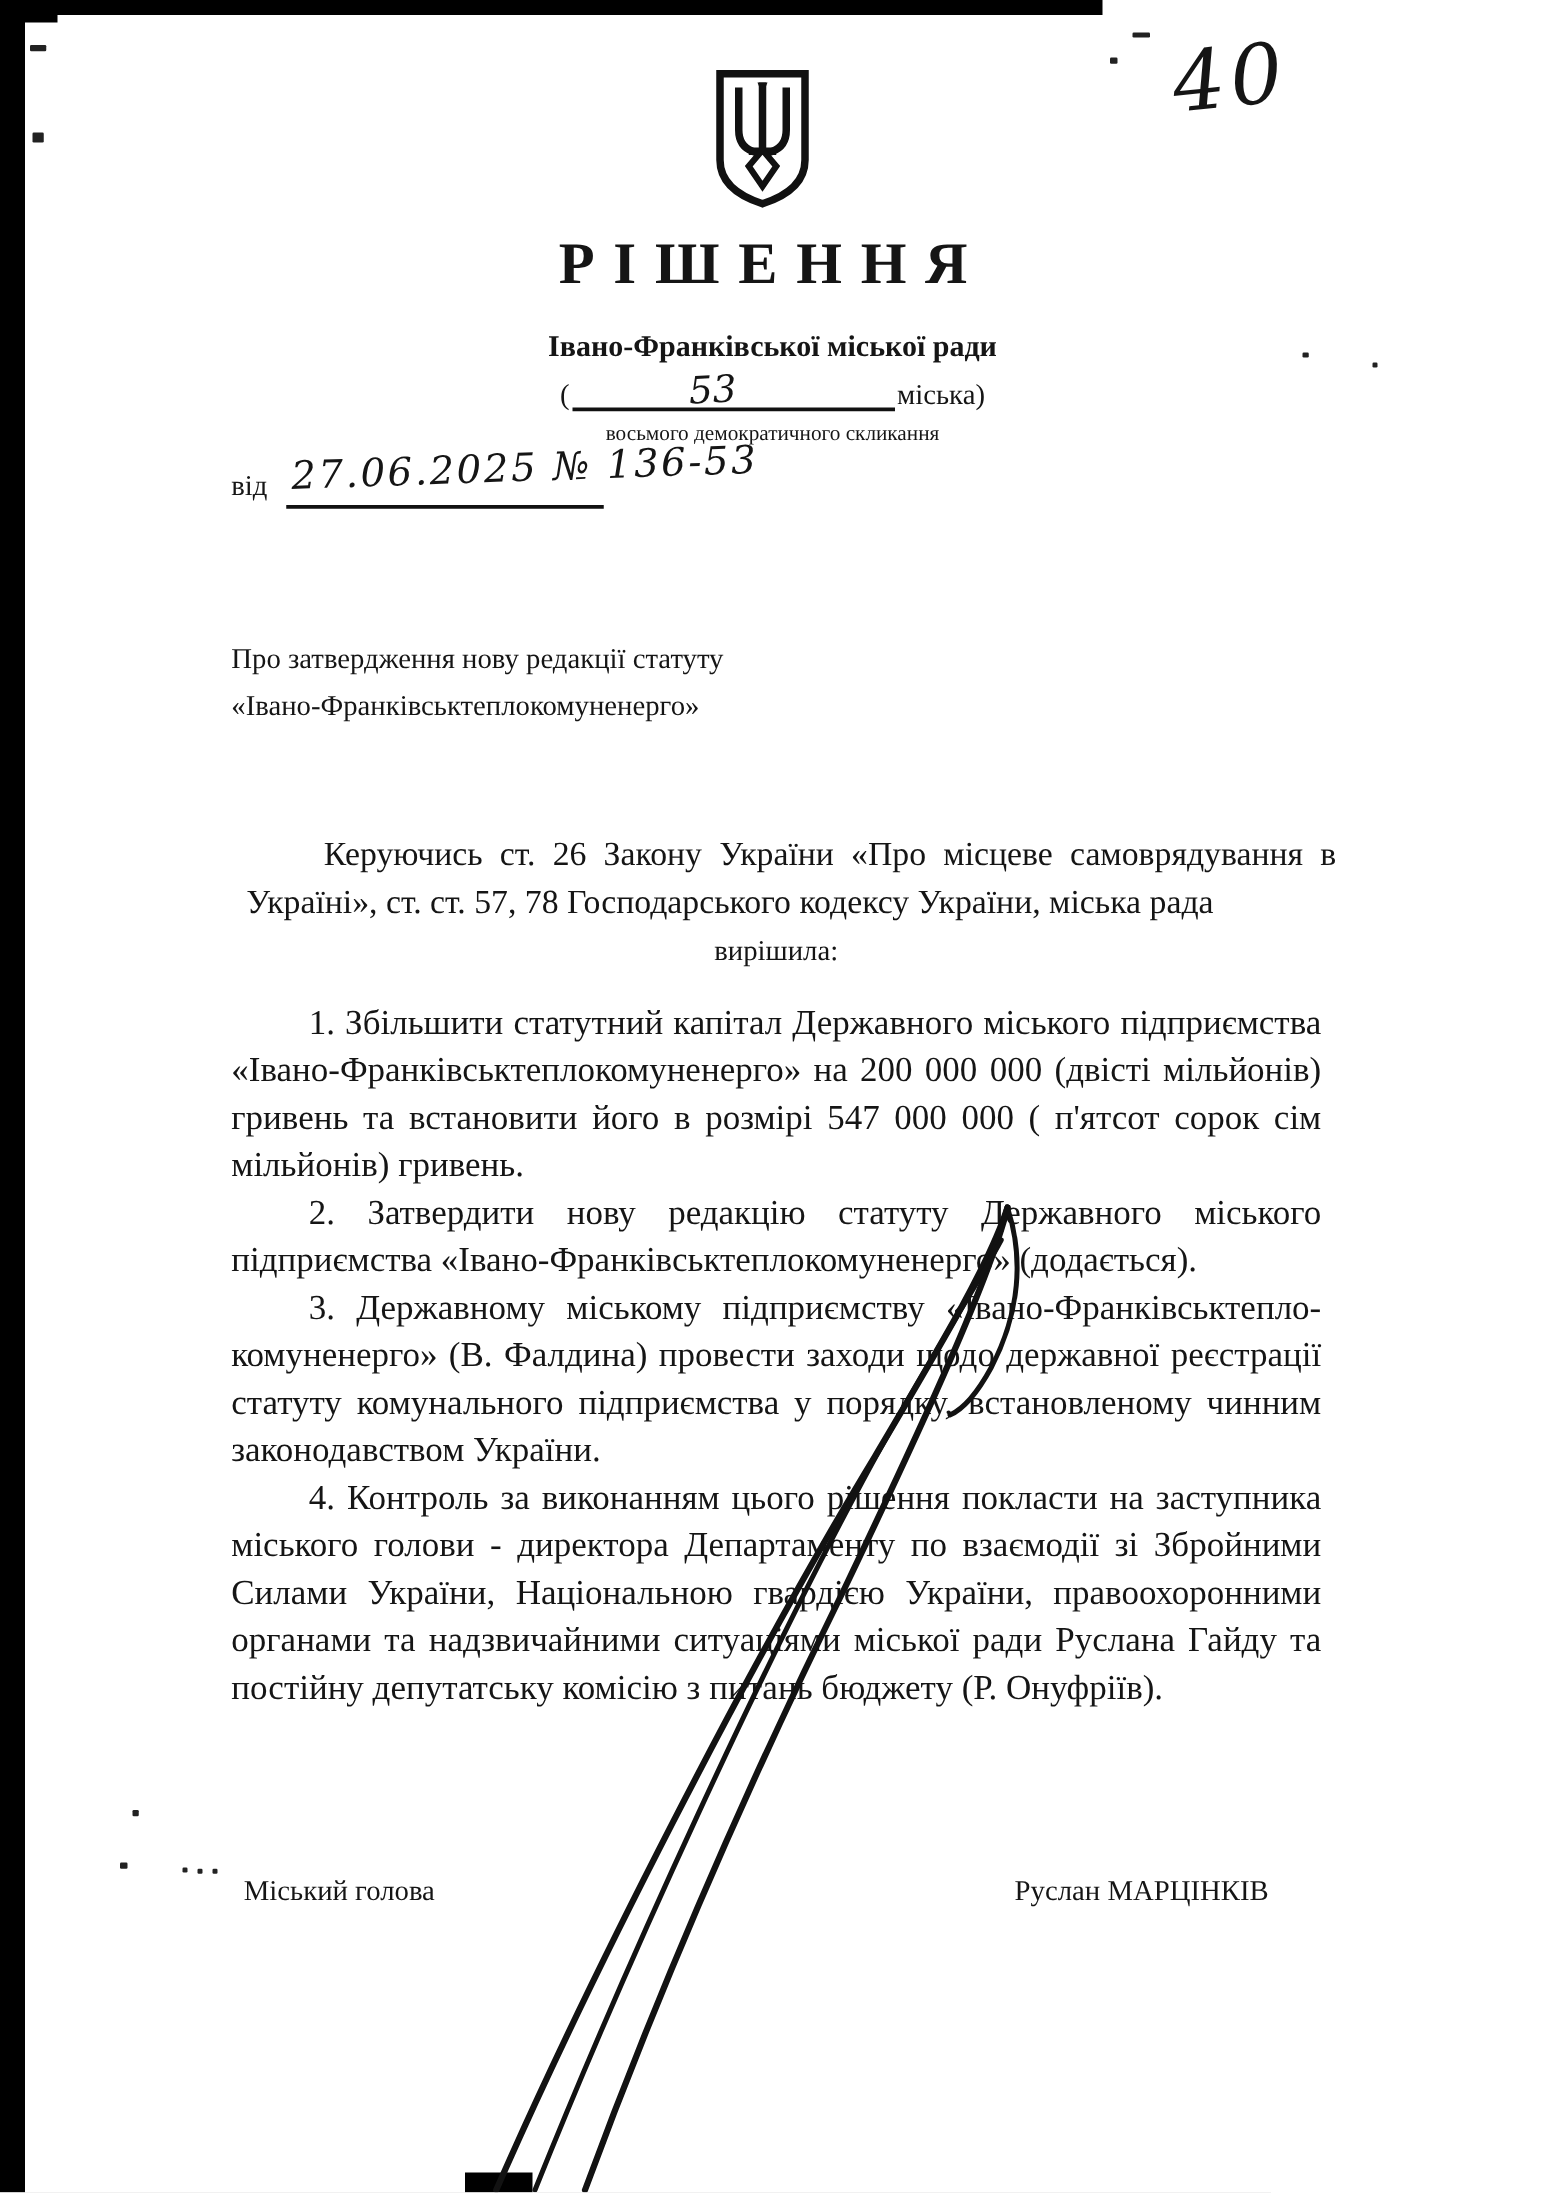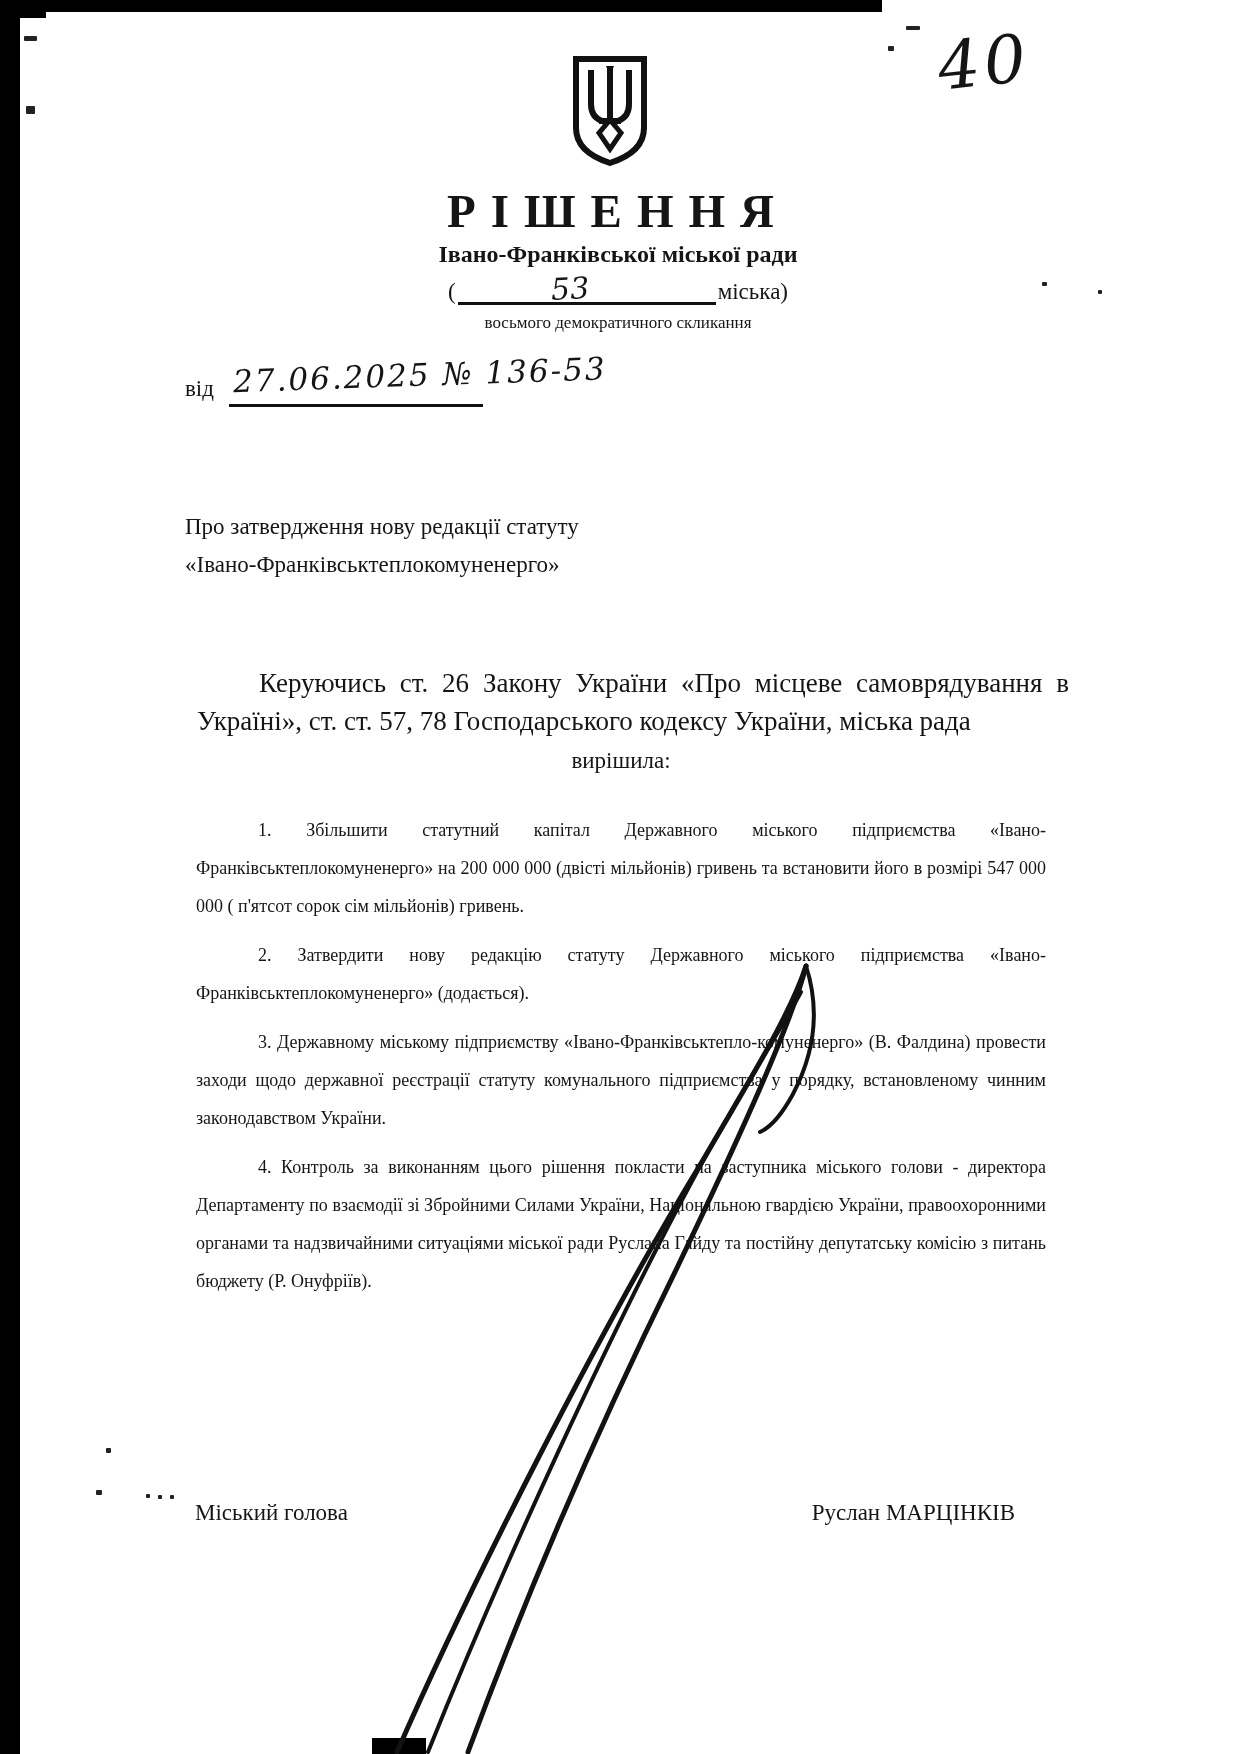--- a/index.html
+++ b/index.html
@@ -20,21 +20,21 @@
 
   
   .emblem { position:absolute; left:570px; top:54px; width:80px; height:114px; }
 
   
   .header { position:absolute; left:253px; top:186px; width:730px; text-align:center; }
   .doc-title {
     font-size:47px; font-weight:bold; letter-spacing:15px;
     line-height:50px; white-space:nowrap;
   }
-  .council { font-size:24px; font-weight:bold; margin-top:5px; }
+  .council { font-size:24px; font-weight:bold; margin-top:29px; }
   .session { font-size:23px; margin-top:6px; display:flex; justify-content:center; align-items:flex-end; }
   .session .gap {
     display:inline-block; position:relative; width:258px; height:28px;
     border-bottom:3px solid #111; margin:0 2px;
   }
   .hand { font-style:italic; font-family:"DejaVu Serif", serif; }
   .session .hand53 {
     position:absolute; left:36%; bottom:-4px; font-size:30px; transform:rotate(-3deg);
   }
   .convocation { font-size:17px; margin-top:8px; }
@@ -59,21 +59,21 @@
   .subject .spread { text-align:justify; text-align-last:justify; }
 
   
   .intro {
     position:absolute; left:185px; top:652px; width:872px;
     font-size:27px; line-height:38px; text-align:justify; text-indent:62px; margin:12px;
   }
   .resolved { position:absolute; left:185px; top:748px; width:872px; text-align:center; font-size:23px; }
   .paras { position:absolute; left:185px; top:800px; width:872px; }
   .paras p {
-    margin:11px; font-size:18px; line-height:38px;
+    margin:0; font-size:28px; line-height:38px;
     text-align:justify; text-indent:62px;font-family:Liberation Serif, serif;
   }
 
   
   .sig-row {
     position:absolute; left:195px; top:1500px; width:820px;
     display:flex; justify-content:space-between; font-size:23px;gap:48px;
   }
 
   .sig-overlay { position:absolute; left:0; top:0; width:1240px; height:1754px; pointer-events:none; }

